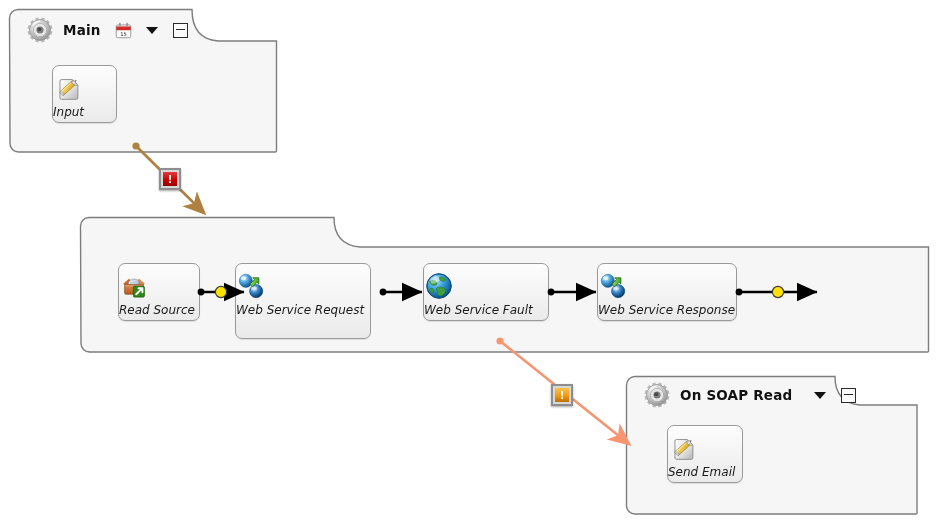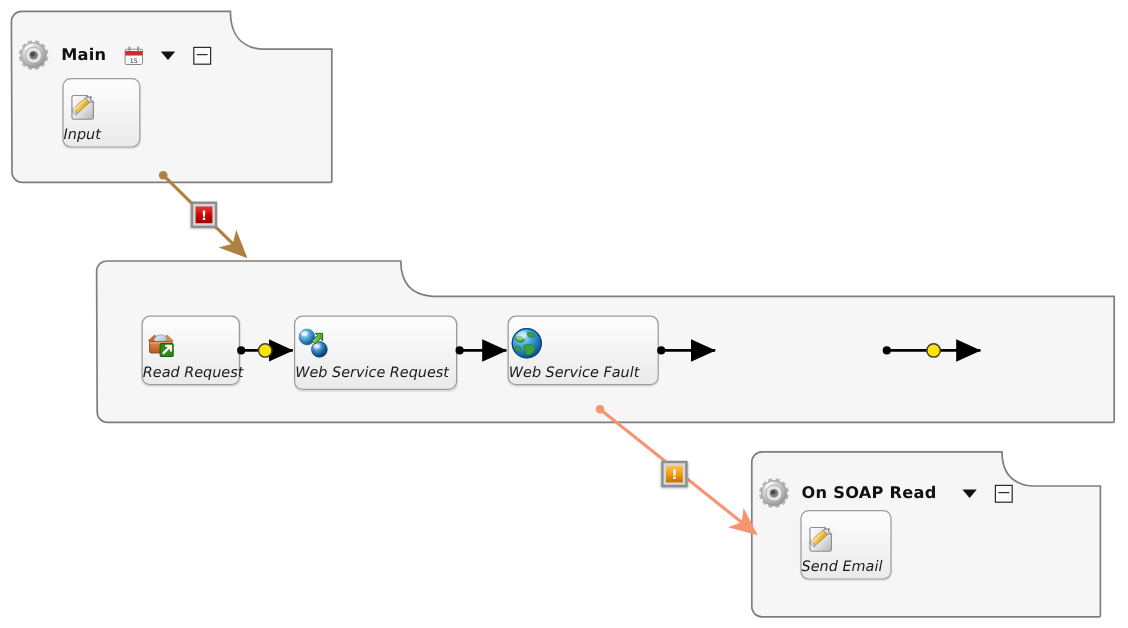--- a/index.html
+++ b/index.html
@@ -9,23 +9,23 @@
     font-family:"DejaVu Sans","Liberation Sans",sans-serif;
     overflow:hidden;
     position:relative;
   }
   #canvas{position:absolute;left:0;top:0;width:940px;height:523px;}
 
   
   .scope{position:absolute;}
   .scope svg.frame{position:absolute;left:0;top:0;overflow:visible;}
   .scope-head{
-    position:absolute;left:0;top:16px;height:44px;
+    position:absolute;left:0;top:0;height:44px;
     display:flex;align-items:center;
-    padding-left:6px;box-sizing:border-box;
+    padding-left:18px;box-sizing:border-box;
     pointer-events:none;
   }
   .scope-title{
     font-size:13.5px;font-weight:bold;color:#111;
     letter-spacing:.2px;margin-left:9px;white-space:nowrap;
   }
 
   
   .gear{width:28px;height:28px;position:relative;flex:0 0 auto;}
   .gear svg{display:block;}
@@ -294,41 +294,49 @@
     <svg class="frame" width="853" height="137">
       <path d="M1.5 10 a8.5 8.5 0 0 1 8.5 -8.5 h245 c0 17 8 28 26 29.5 h568.5 v104 a1 1 0 0 1 -1 1 h-838 a8.5 8.5 0 0 1 -8.5 -8.5z" fill="#f6f6f6" stroke="#7d7d7d" stroke-width="1.4"></path>
     </svg>
 
     <div class="node" style="left:39px;top:47px;width:82px;height:58px;">
       <span class="nicon">
         <svg width="30" height="30">
             <use href="#ic-box-out"></use>
           </svg>
       </span>
-      <span class="nlabel">Read Request</span>
-    </div>
-
-    <div class="node" style="left:166px;top:47px;width:136px;height:62px;">
+      <span class="nlabel">Read Source</span>
+    </div>
+
+    <div class="node" style="left:156px;top:47px;width:136px;height:76px;">
       <span class="nicon">
         <svg width="30" height="30">
             <use href="#ic-ws-req"></use>
           </svg>
       </span>
       <span class="nlabel">Web Service Request</span>
     </div>
 
     <div class="node" style="left:344px;top:47px;width:126px;height:58px;">
       <span class="nicon">
         <svg width="30" height="30">
             <use href="#ic-globe"></use>
           </svg>
       </span>
       <span class="nlabel">Web Service Fault</span>
     </div>
 
+    <div class="node" style="left:518px;top:47px;width:140px;height:58px;">
+      <span class="nicon">
+        <svg width="30" height="30">
+            <use href="#ic-ws-resp"></use>
+          </svg>
+      </span>
+      <span class="nlabel">Web Service Response</span>
+    </div>
 
 
     <svg class="conn" style="left:0;top:0;" width="853" height="137">
       <defs>
         <marker id="arrH" markerWidth="9" markerHeight="9" refX="8.4" refY="4.5" orient="auto">
           <path d="M0 0.6 L8.6 4.5 L0 8.4 z" fill="#000"></path>
         </marker>
       </defs>
 
       <g>

